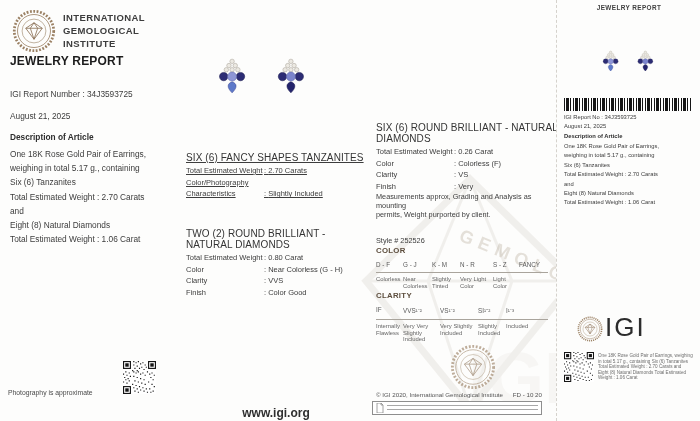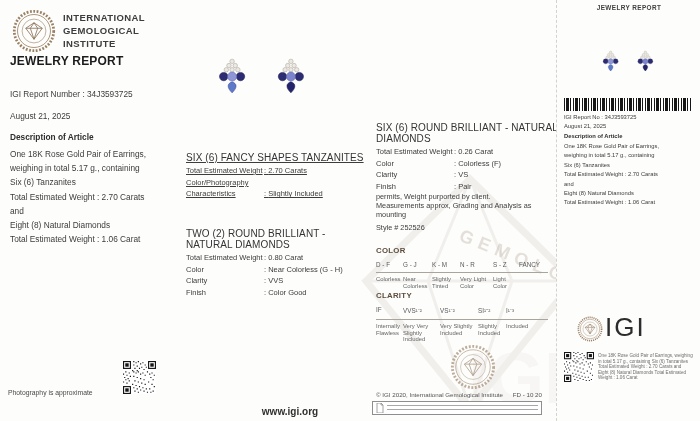--- a/index.html
+++ b/index.html
@@ -38,38 +38,38 @@
   .sec-tanzanites { left:186px; top:152px;text-decoration:underline; }
   .sec-diamonds2  { left:186px; top:228px; }
   .sec-diamonds6  { left:376px; top:122px; }
   .section .sec-heading { font-size:10px; color:#343434; margin-bottom:4px; letter-spacing:.1px; }
   .kv-row { display:flex; margin-bottom:3.2px; line-height:8.4px; }
   .kv-label { width:78px; flex:0 0 78px; }
   .kv-value { flex:1; }
   .kv-value::before { content:": "; }
 
   .notes { left:376px; top:192px; width:178px; font-size:7.3px; color:#3d3d3d; line-height:9px; }
-  .style-number { margin-top:4px; }
+  .style-number { margin-top:17px; }
 
   
   .scale { left:376px; width:172px; color:#5c5c5c; }
   .scale-color   { top:246px; }
   .scale-clarity { top:291px; }
   .scale-heading { font-size:7.8px; font-weight:bold; color:#5d4e3e; letter-spacing:.3px; margin-bottom:6px; }
   .scale-grades { display:flex; font-size:6.3px; color:#5a5a5a; padding-bottom:4px;
                   border-bottom:1px solid #a9a49c; }
   .scale-labels { display:flex; font-size:5.9px; color:#666; padding-top:3px; line-height:6.6px; }
   .c0{width:27px;} .c1{width:29px;} .c2{width:28px;} .c3{width:33px;} .c4{width:26px;} .c5{width:29px;}
   .k0{width:27px;} .k1{width:37px;} .k2{width:38px;} .k3{width:28px;} .k4{width:30px;}
 
   
   .stamp-seal { left:450px; top:343px; width:46px; height:48px; opacity:.85; }
   .photography-note { left:8px; top:389px; font-size:6.8px; color:#4a4a4a; }
   .main-qr { left:123px; top:361px; width:33px; height:33px; }
-  .website { left:200px; top:406px; width:180px; text-align:center; font-size:10px; font-weight:bold; color:#2f2f2f; }
+  .website { left:186px; top:406px; width:180px; text-align:center; font-size:12px; font-weight:bold; color:#2f2f2f; }
   .copyright-row { left:376px; top:391px; width:166px; display:flex; justify-content:space-between;
                    font-size:6.2px; color:#555; }
   .fineprint-box { left:372px; top:401px; width:170px; height:14px; border:1px solid #8e8e8e;
                    background:#fff; display:flex; align-items:center; padding:2px 3px; gap:3px; }
   .microtext { flex:1; height:7px;
                background:repeating-linear-gradient(180deg,#a8a8a8 0 1px,transparent 1px 4px); }
 
   
   .stub { left:556px; top:0; width:144px; height:421px; border-left:1px dashed #d5d2cc; background:#fdfdfc; }
   .stub .abs { position:absolute; }
@@ -227,27 +227,27 @@
     <div class="kv-row">
       <span class="kv-label">Color</span>
       <span class="kv-value">Colorless (F)</span>
     </div>
     <div class="kv-row">
       <span class="kv-label">Clarity</span>
       <span class="kv-value">VS</span>
     </div>
     <div class="kv-row">
       <span class="kv-label">Finish</span>
-      <span class="kv-value">Pair</span>
+      <span class="kv-value">Very</span>
     </div>
   </div>
 
   <div class="abs notes">
+    <div>Measurements approx, Grading and Analysis as mounting</div>
     <div>permits, Weight purported by client.</div>
-    <div>Measurements approx, Grading and Analysis as mounting</div>
     <div class="style-number">Style # 252526</div>
   </div>
 
   <div class="abs scale scale-color">
     <div class="scale-heading">COLOR</div>
     <div class="scale-grades">
       <span class="c0">D - F</span>
       <span class="c1">G - J</span>
       <span class="c2">K - M</span>
       <span class="c3">N - R</span>

